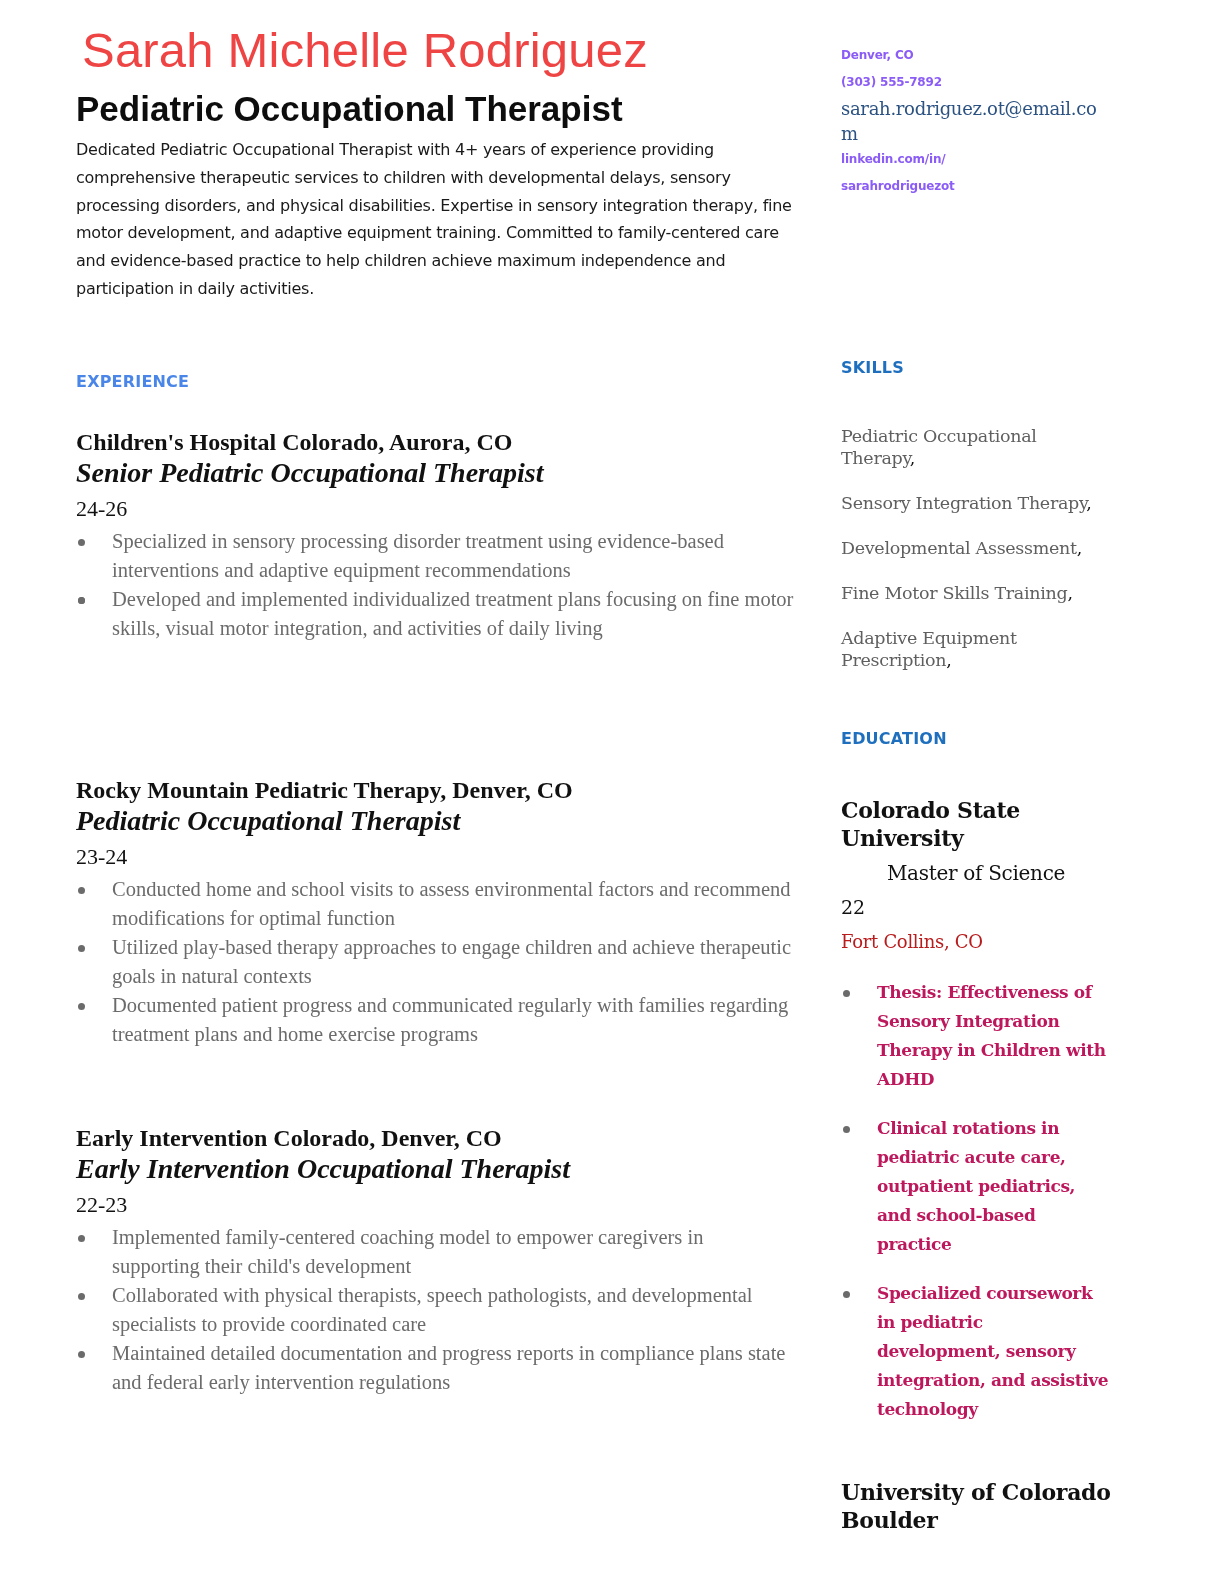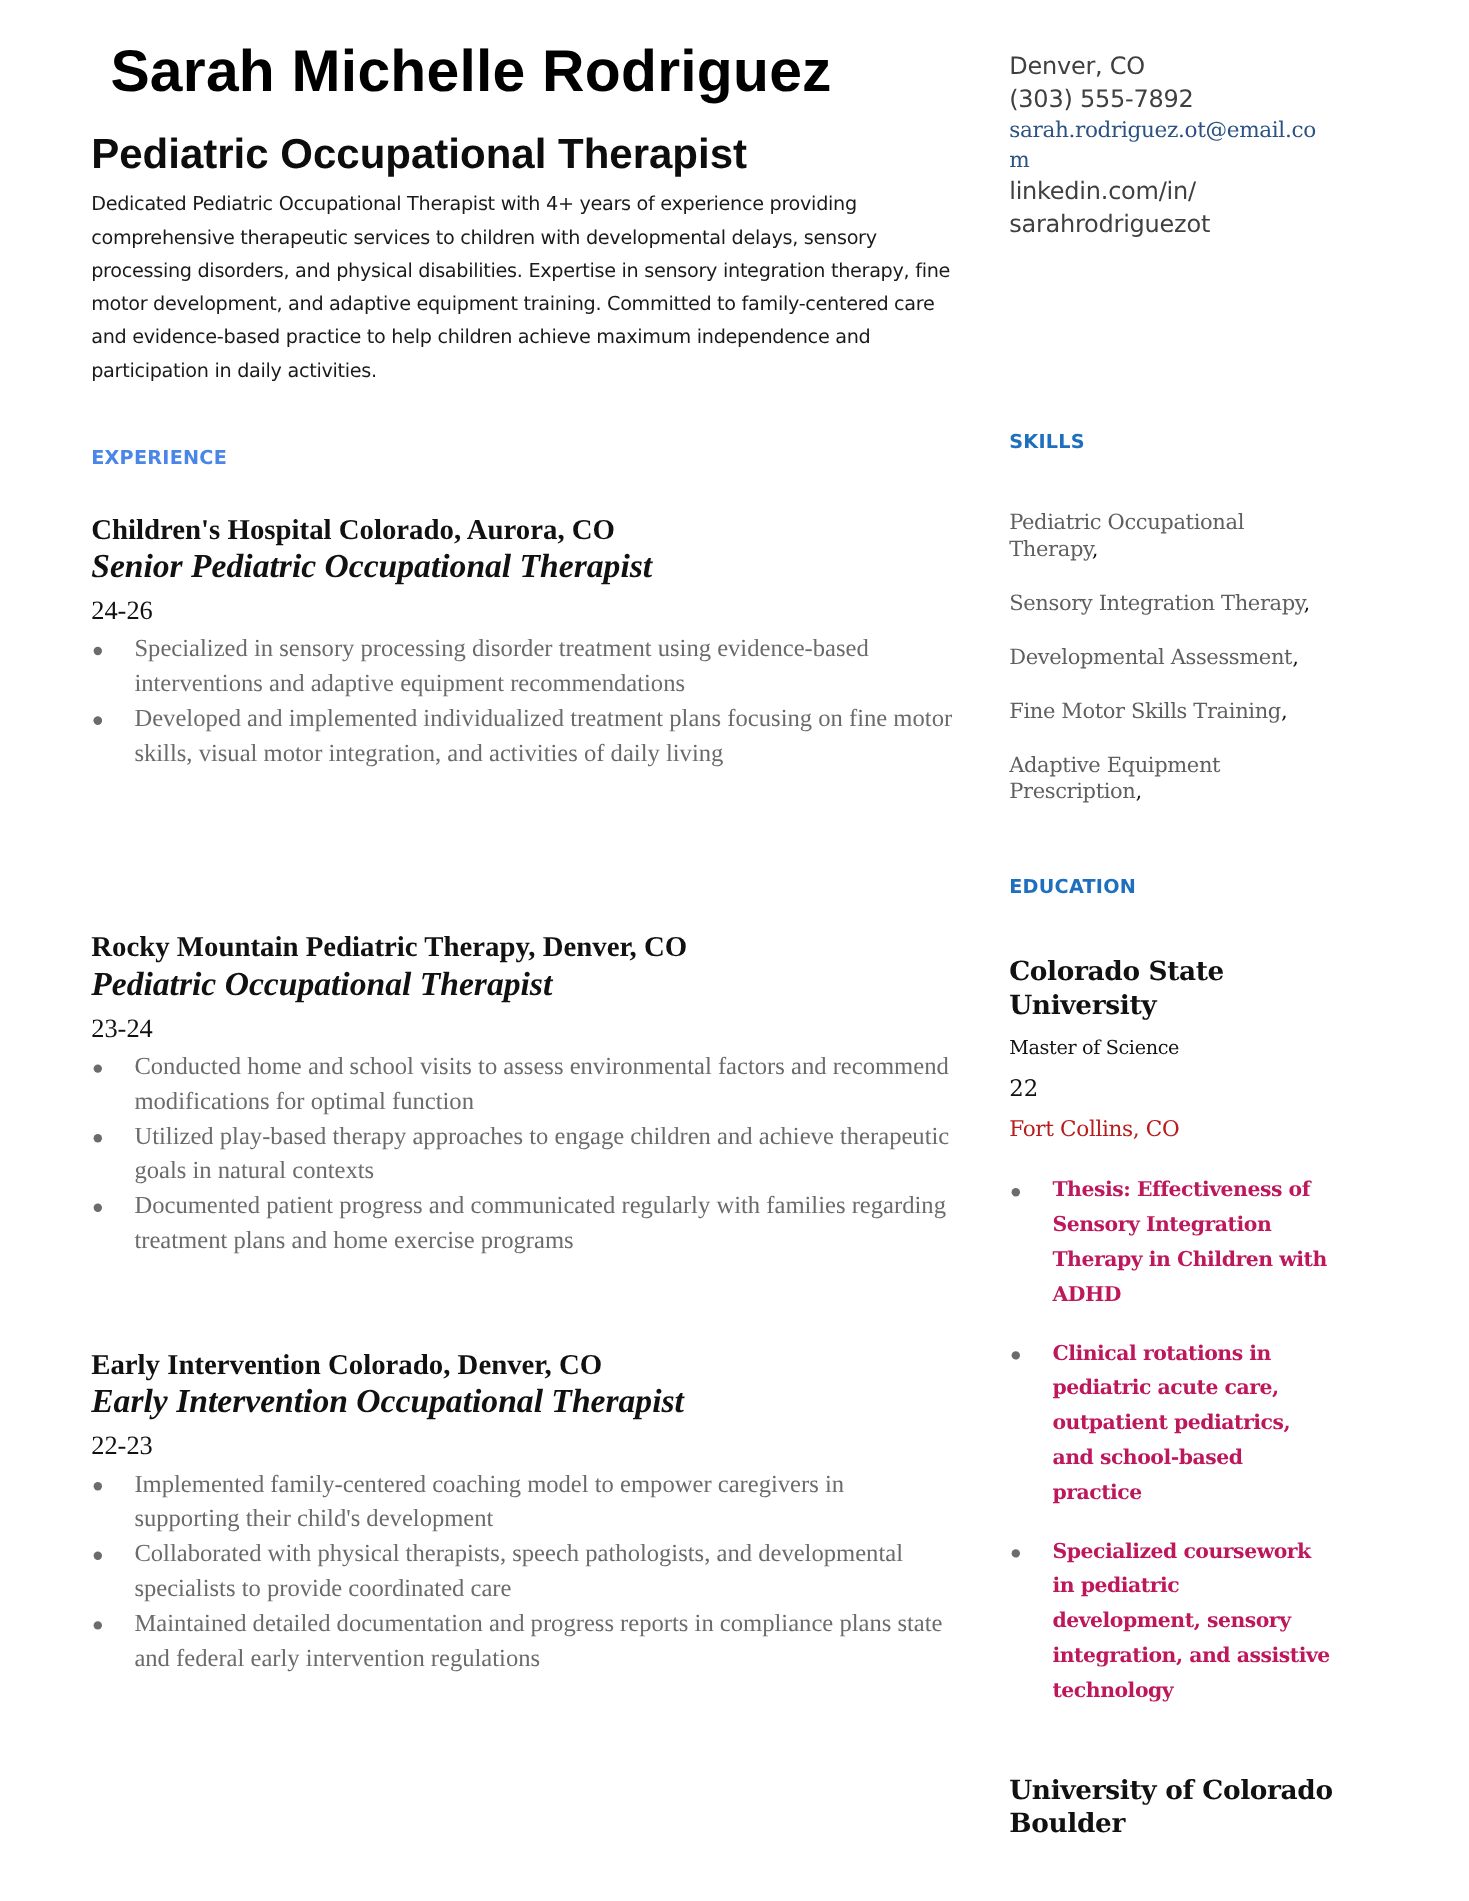--- a/index.html
+++ b/index.html
@@ -1,25 +1,25 @@
 <!DOCTYPE html>
 <html><head>
 <meta charset="utf-8">
 <style>
   html, body { margin: 0; padding: 0; background: #ffffff; }
   body { width: 1224px; height: 1584px; position: relative; overflow: hidden; color: #111; }
 
   .main { position: absolute; left: 76px; top: 14px; width: 720px; }
   .side { position: absolute; left: 841px; top: 42px; width: 270px; }
 
-  .name { font-family: "Liberation Sans", "DejaVu Sans", sans-serif; font-weight: 700; font-size: 49px; line-height: 60px; margin: 16px; letter-spacing: 0.2px; color: #000000; }
+  .name { font-family: "Liberation Sans", "DejaVu Sans", sans-serif; font-weight: 400; font-size: 49px; line-height: 60px; margin: 6px; letter-spacing: 0.2px; color: #ef4444; }
   .title { font-family: "Liberation Sans", "DejaVu Sans", sans-serif; font-weight: 700; font-size: 35px; line-height: 46px; margin: 0 0 4px 0; color: #0d0d0d; }
   .summary { font-family: "DejaVu Sans", "Liberation Sans", sans-serif; font-size: 16px; line-height: 27.8px; margin: 0; color: #1a1a1a; letter-spacing: -0.25px; }
 
-  .contact-line { font-family: "DejaVu Sans", "Liberation Sans", sans-serif; font-size: 20px; line-height: 27px; color: #404040; letter-spacing: -0.2px; }
+  .contact-line { font-family: "DejaVu Sans", "Liberation Sans", sans-serif; font-size: 12px; line-height: 27px; color: #8b5cf6; letter-spacing: -0.2px; font-weight: bold; }
   .contact-email { font-family: "DejaVu Serif", "Liberation Serif", serif; font-size: 18px; line-height: 25px; color: #2c5282; word-break: break-all; letter-spacing: -0.3px; }
 
   .section-heading { font-family: "DejaVu Sans", "Liberation Sans", sans-serif; font-weight: 700; font-size: 16px; letter-spacing: 0.2px; margin: 0; }
   .exp-heading { color: #4a86e8; position: absolute; top: 358px; }
   .skills-heading { color: #1f6fbf; position: absolute; top: 358px; }
   .edu-heading { color: #1f6fbf; position: absolute; top: 729px; }
 
   .job { position: absolute; left: 0; width: 720px; }
   .company { font-family: "Liberation Serif", "DejaVu Serif", serif; font-weight: 700; font-size: 24px; line-height: 30px; margin: 0; color: #111; }
   .role { font-family: "Liberation Serif", "DejaVu Serif", serif; font-style: italic; font-weight: 700; font-size: 28px; line-height: 30px; margin: 1px 0 0 0; color: #111; }
@@ -27,21 +27,21 @@
   .bullets { list-style: none; margin: 4px 0 0 0; padding: 0; }
   .bullets li { position: relative; padding-left: 36px; font-family: "Liberation Serif", "DejaVu Serif", serif; font-size: 20.5px; line-height: 29px; color: #6b6b6b; }
   .bullets li .dot { position: absolute; left: 2px; top: 12px; width: 7px; height: 7px; border-radius: 50%; background: #6b6b6b; }
 
   .skills { position: absolute; top: 425px; width: 270px; }
   .skill { font-family: "DejaVu Serif", "Liberation Serif", serif; font-size: 17.5px; line-height: 22px; color: #5f5f5f; margin: 0 0 23px 0; letter-spacing: -0.3px; }
   .skill .comma { color: #111; }
 
   .edu { position: absolute; width: 270px; }
   .school { font-family: "DejaVu Serif", "Liberation Serif", serif; font-weight: 700; font-size: 22px; line-height: 28px; margin: 0; color: #111; letter-spacing: -0.3px; }
-  .degree { font-family: "DejaVu Serif", "Liberation Serif", serif; font-size: 16px; line-height: 24px; margin: 9px 0 0 0; color: #111; letter-spacing: -0.3px; }
+  .degree { font-family: "DejaVu Serif", "Liberation Serif", serif; font-size: 20px; line-height: 24px; margin: 9px 0 0 0; color: #111; letter-spacing: -0.3px; text-align: center; }
   .edu-year { font-family: "DejaVu Serif", "Liberation Serif", serif; font-size: 19px; line-height: 24px; margin: 10px 0 0 0; color: #111; }
   .edu-loc { font-family: "DejaVu Serif", "Liberation Serif", serif; font-size: 18px; line-height: 24px; margin: 11px 0 0 0; color: #b91c1c; letter-spacing: -0.3px; }
   .edu-bullets { list-style: none; margin: 24px 0 0 0; padding: 0; }
   .edu-bullets li { position: relative; padding-left: 36px; font-family: "DejaVu Serif", "Liberation Serif", serif; font-weight: 700; font-size: 17px; line-height: 29px; color: #be185d; margin-bottom: 20px; letter-spacing: -0.4px; }
   .edu-bullets li .dot { position: absolute; left: 2px; top: 12px; width: 7px; height: 7px; border-radius: 50%; background: #6b6b6b; }
 </style>
 </head>
 <body>
 
 <div class="main">

